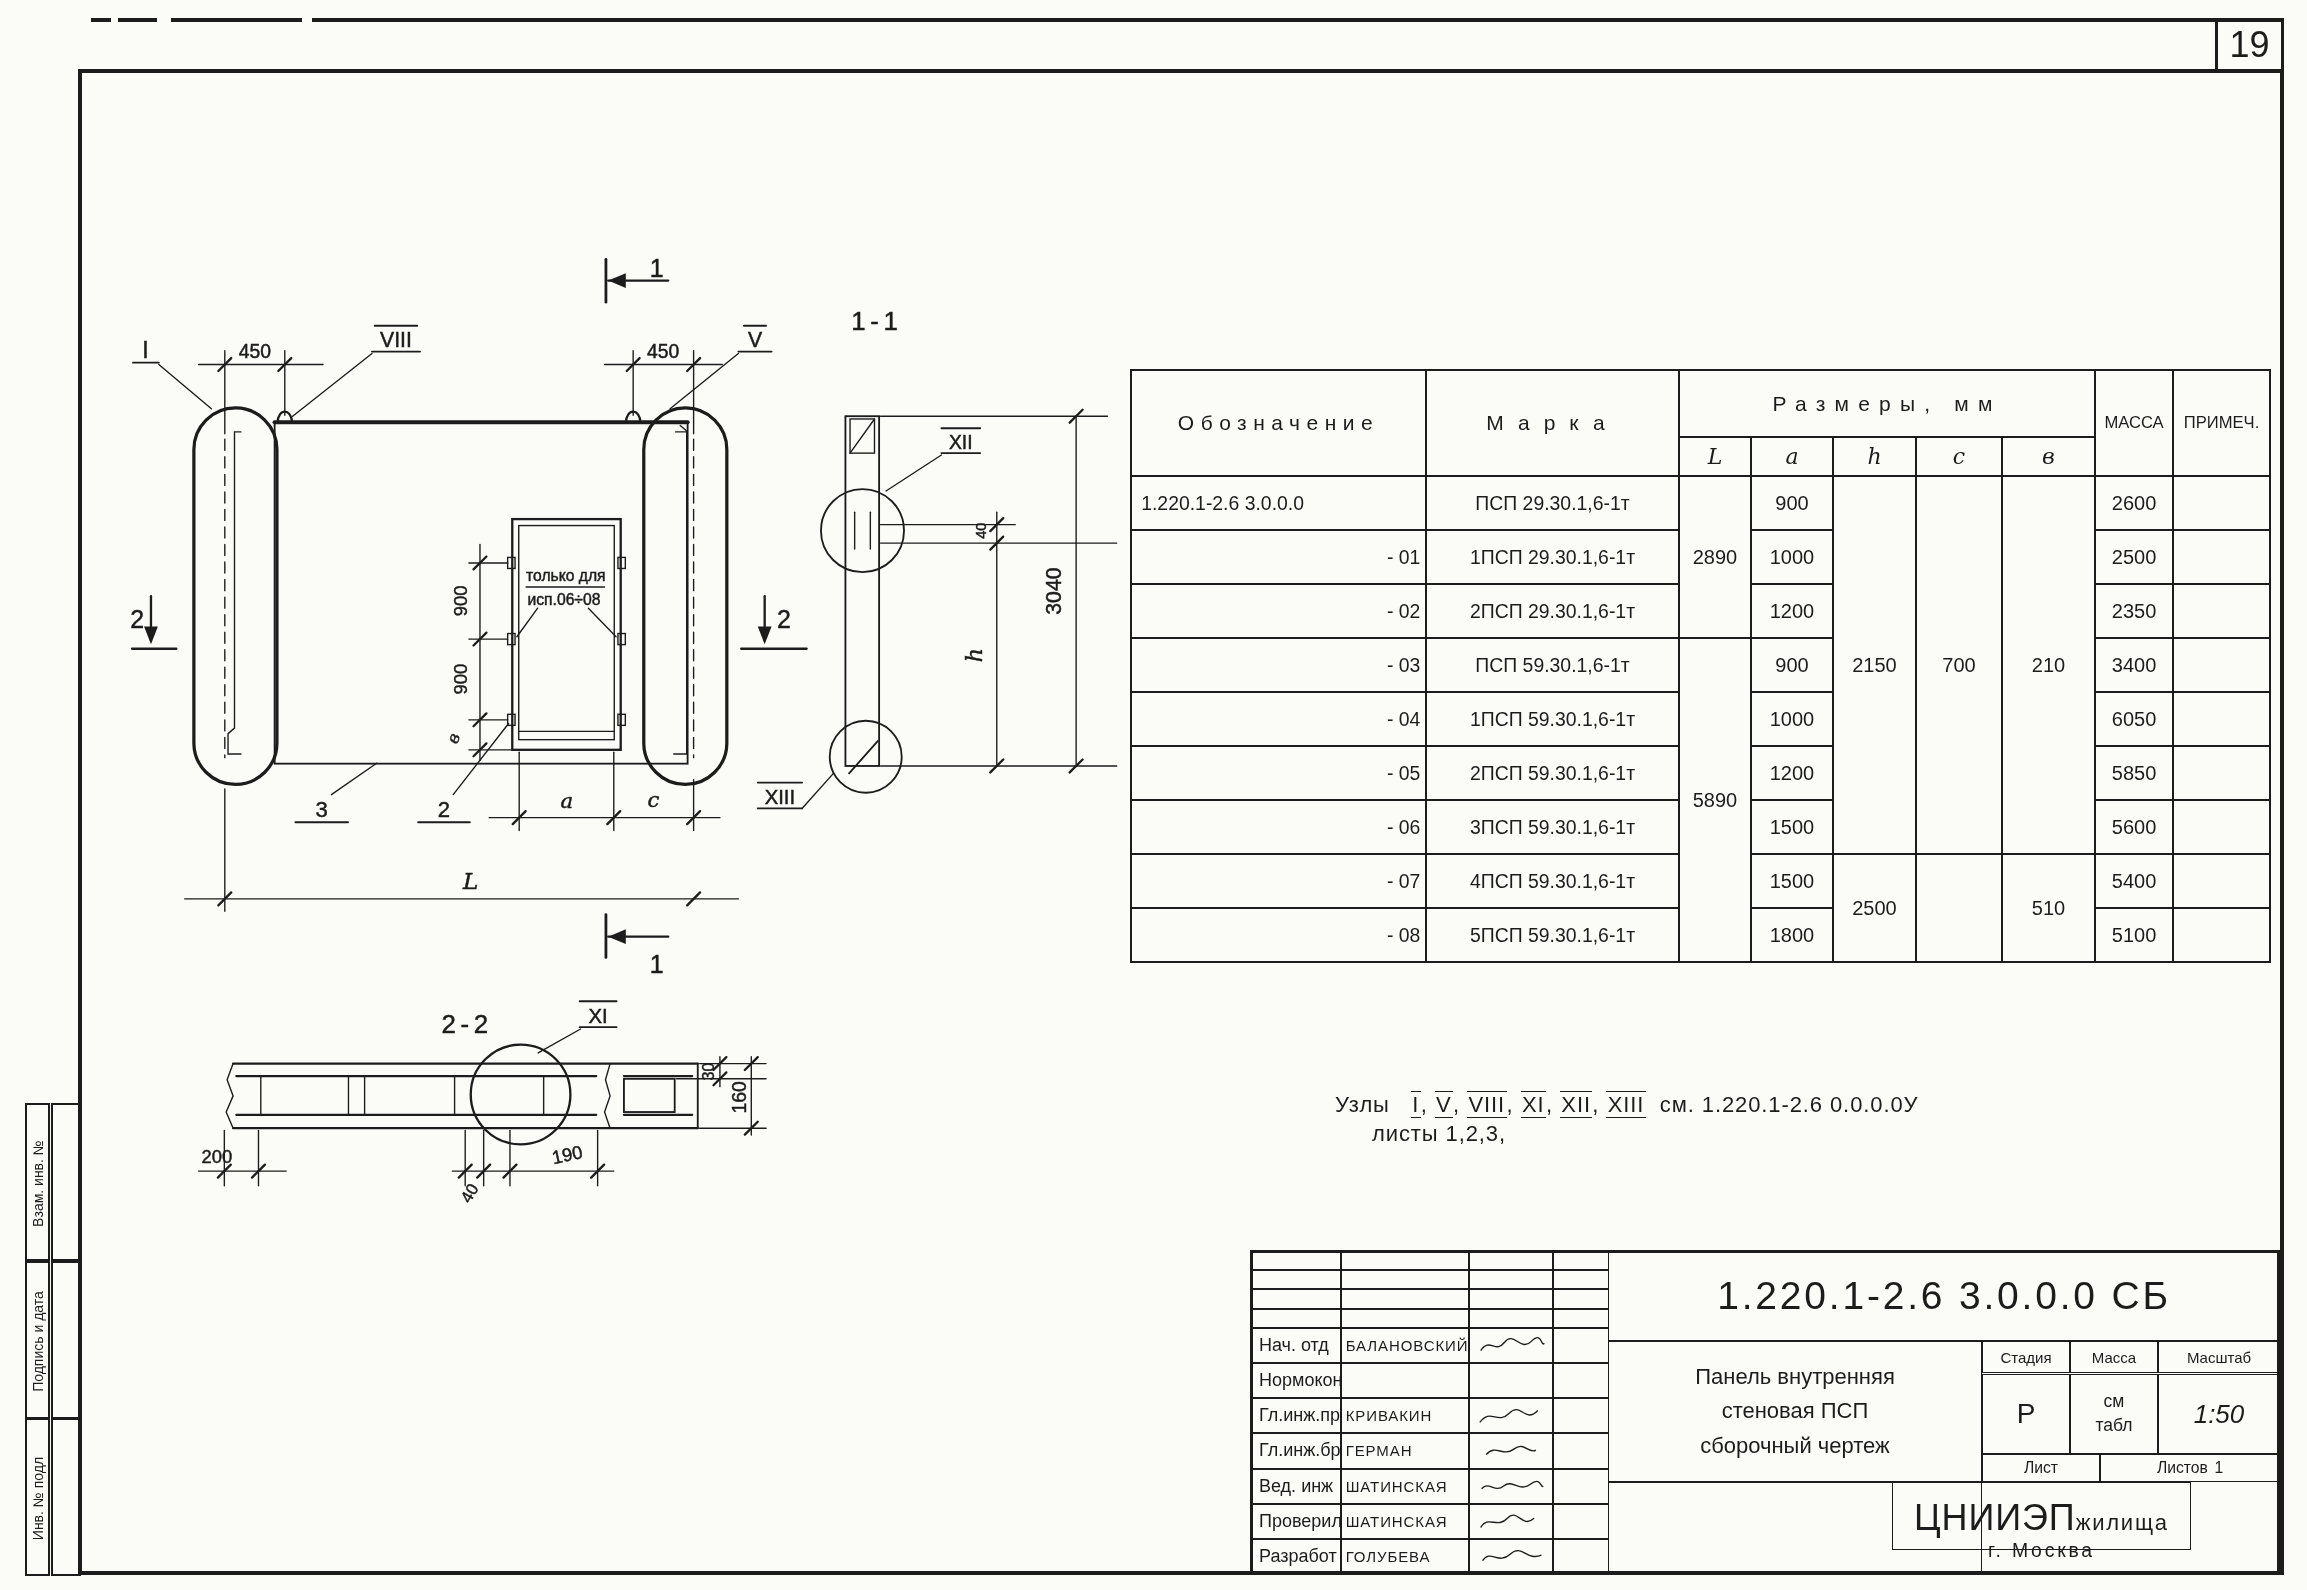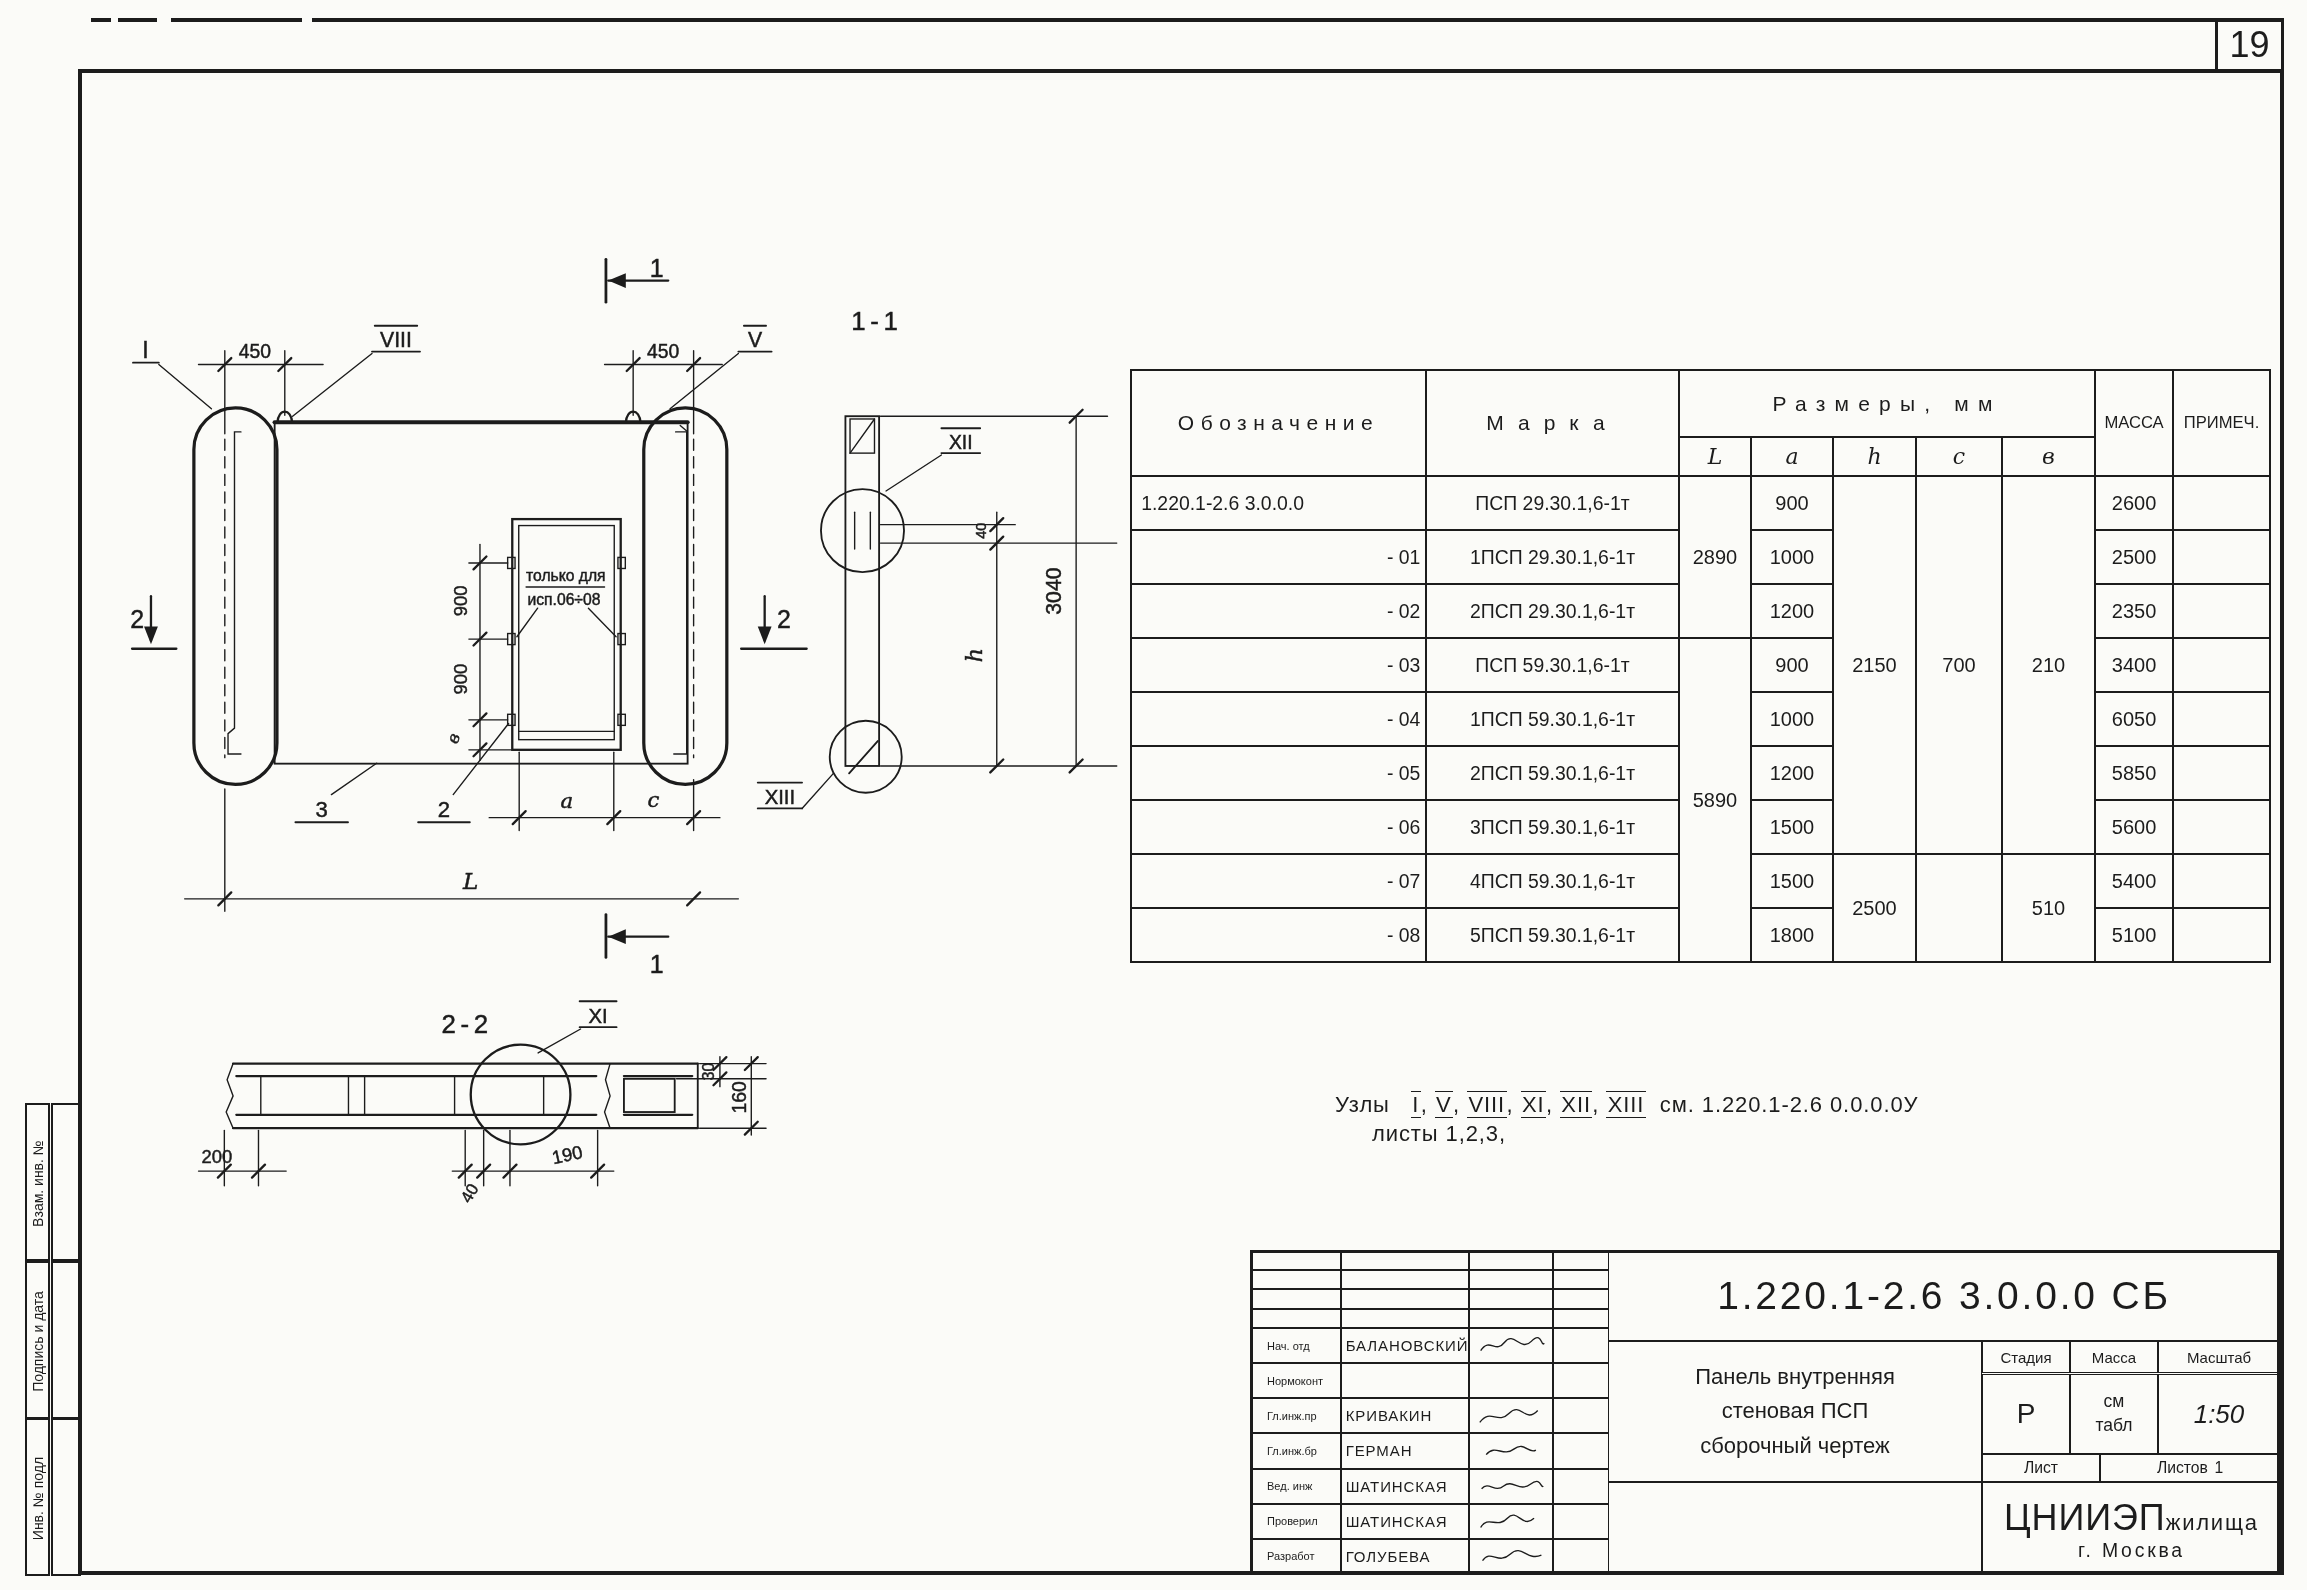--- a/index.html
+++ b/index.html
@@ -27,21 +27,21 @@
   td.des.first{text-align:left;padding-left:9.2px;}
   td.marka{font-size:19.4px;text-align:center;}
   
   .note{font-size:22px;letter-spacing:0.9px;}
   .node-num{border-top:1.8px solid var(--ink);border-bottom:1.8px solid var(--ink);padding:0 1.4px;}
   
   .tb-outer{border:3.7px solid var(--ink);}
   .tb-label{display:flex;align-items:center;justify-content:center;text-align:center;}
   .staff-grid{display:grid;grid-template-columns:91px 128px 84px 56px;}
   .staff-grid>div{box-sizing:border-box;border:1.4px solid var(--ink);overflow:hidden;}
-  .role{font-size:11px;display:flex;align-items:center;padding-left:16px;}
+  .role{font-size:18px;display:flex;align-items:center;padding-left:8px;}
   .pname{font-size:15px;text-transform:uppercase;display:flex;align-items:center;padding-left:3.7px;letter-spacing:0.9px;}
   .sigcell{display:flex;align-items:center;justify-content:center;}
   .docnum{font-size:39px;letter-spacing:2.8px;display:flex;align-items:center;justify-content:center;}
   .tb-title{font-size:22px;line-height:1.55;text-align:center;display:flex;flex-direction:column;justify-content:center;}
   .tb-hdr{font-size:15px;}
   .bigval{font-size:28px;}
   .org-main{font-size:36px;letter-spacing:0.9px;}
   .org-sub{font-size:22px;letter-spacing:1.8px;}
   .org-city{font-size:19.4px;letter-spacing:2.8px;}
   
@@ -529,20 +529,20 @@
   </div>
 
   <div class="cell tb-label" style="left:1982px;top:1454px;width:118px;height:28px;font-size:15.7px;">
     <span>Лист</span>
   </div>
   <div class="cell tb-label" style="left:2100px;top:1454px;width:180px;height:28px;font-size:15.7px;gap:6.5px;">
     <span>Листов</span>
     <span>1</span>
   </div>
 
-  <div class="cell" style="left:1982px;top:1482px;width:299px;height:93px;text-align:center;padding-top:14px;">
+  <div class="cell" style="left:1892px;top:1482px;width:299px;height:68px;text-align:center;padding-top:14px;">
     <span class="org-main">ЦНИИЭП</span><span class="org-sub">жилища</span>
     <div class="org-city">г. Москва</div>
   </div>
   <div class="cell" style="left:1608px;top:1482px;width:374px;height:92px;"></div>
 
 </div>
 
 
 </body></html>

